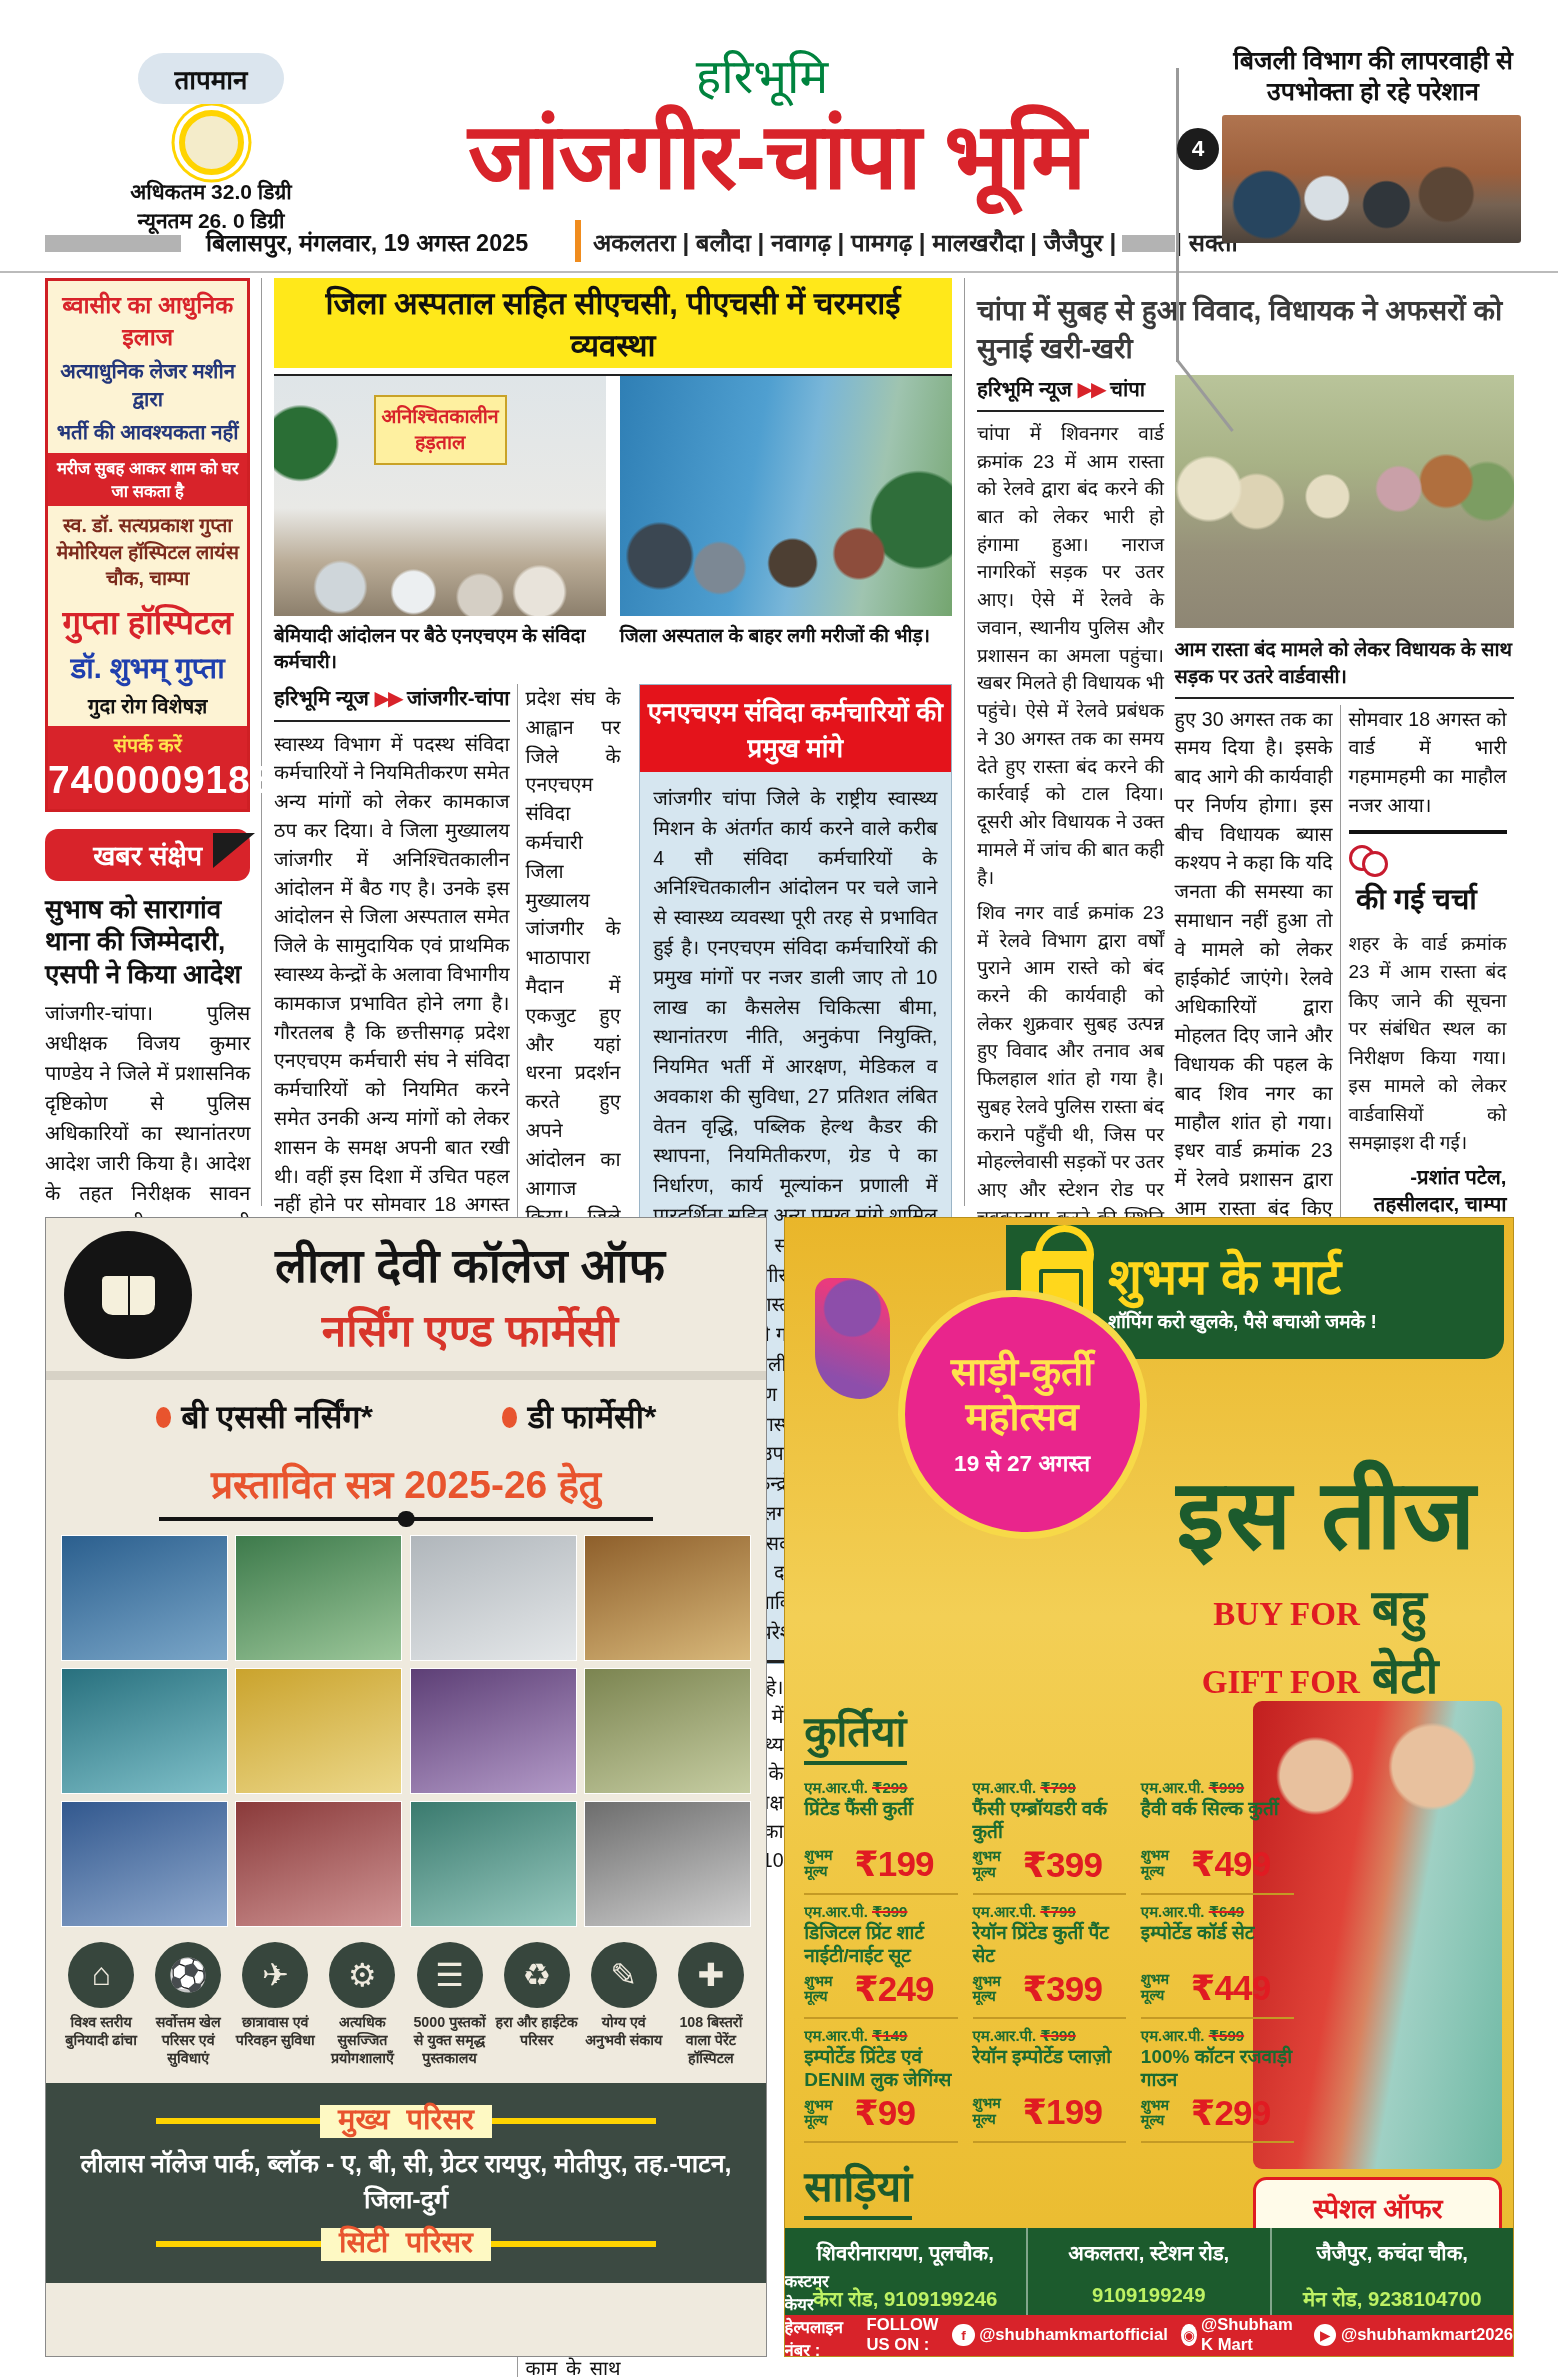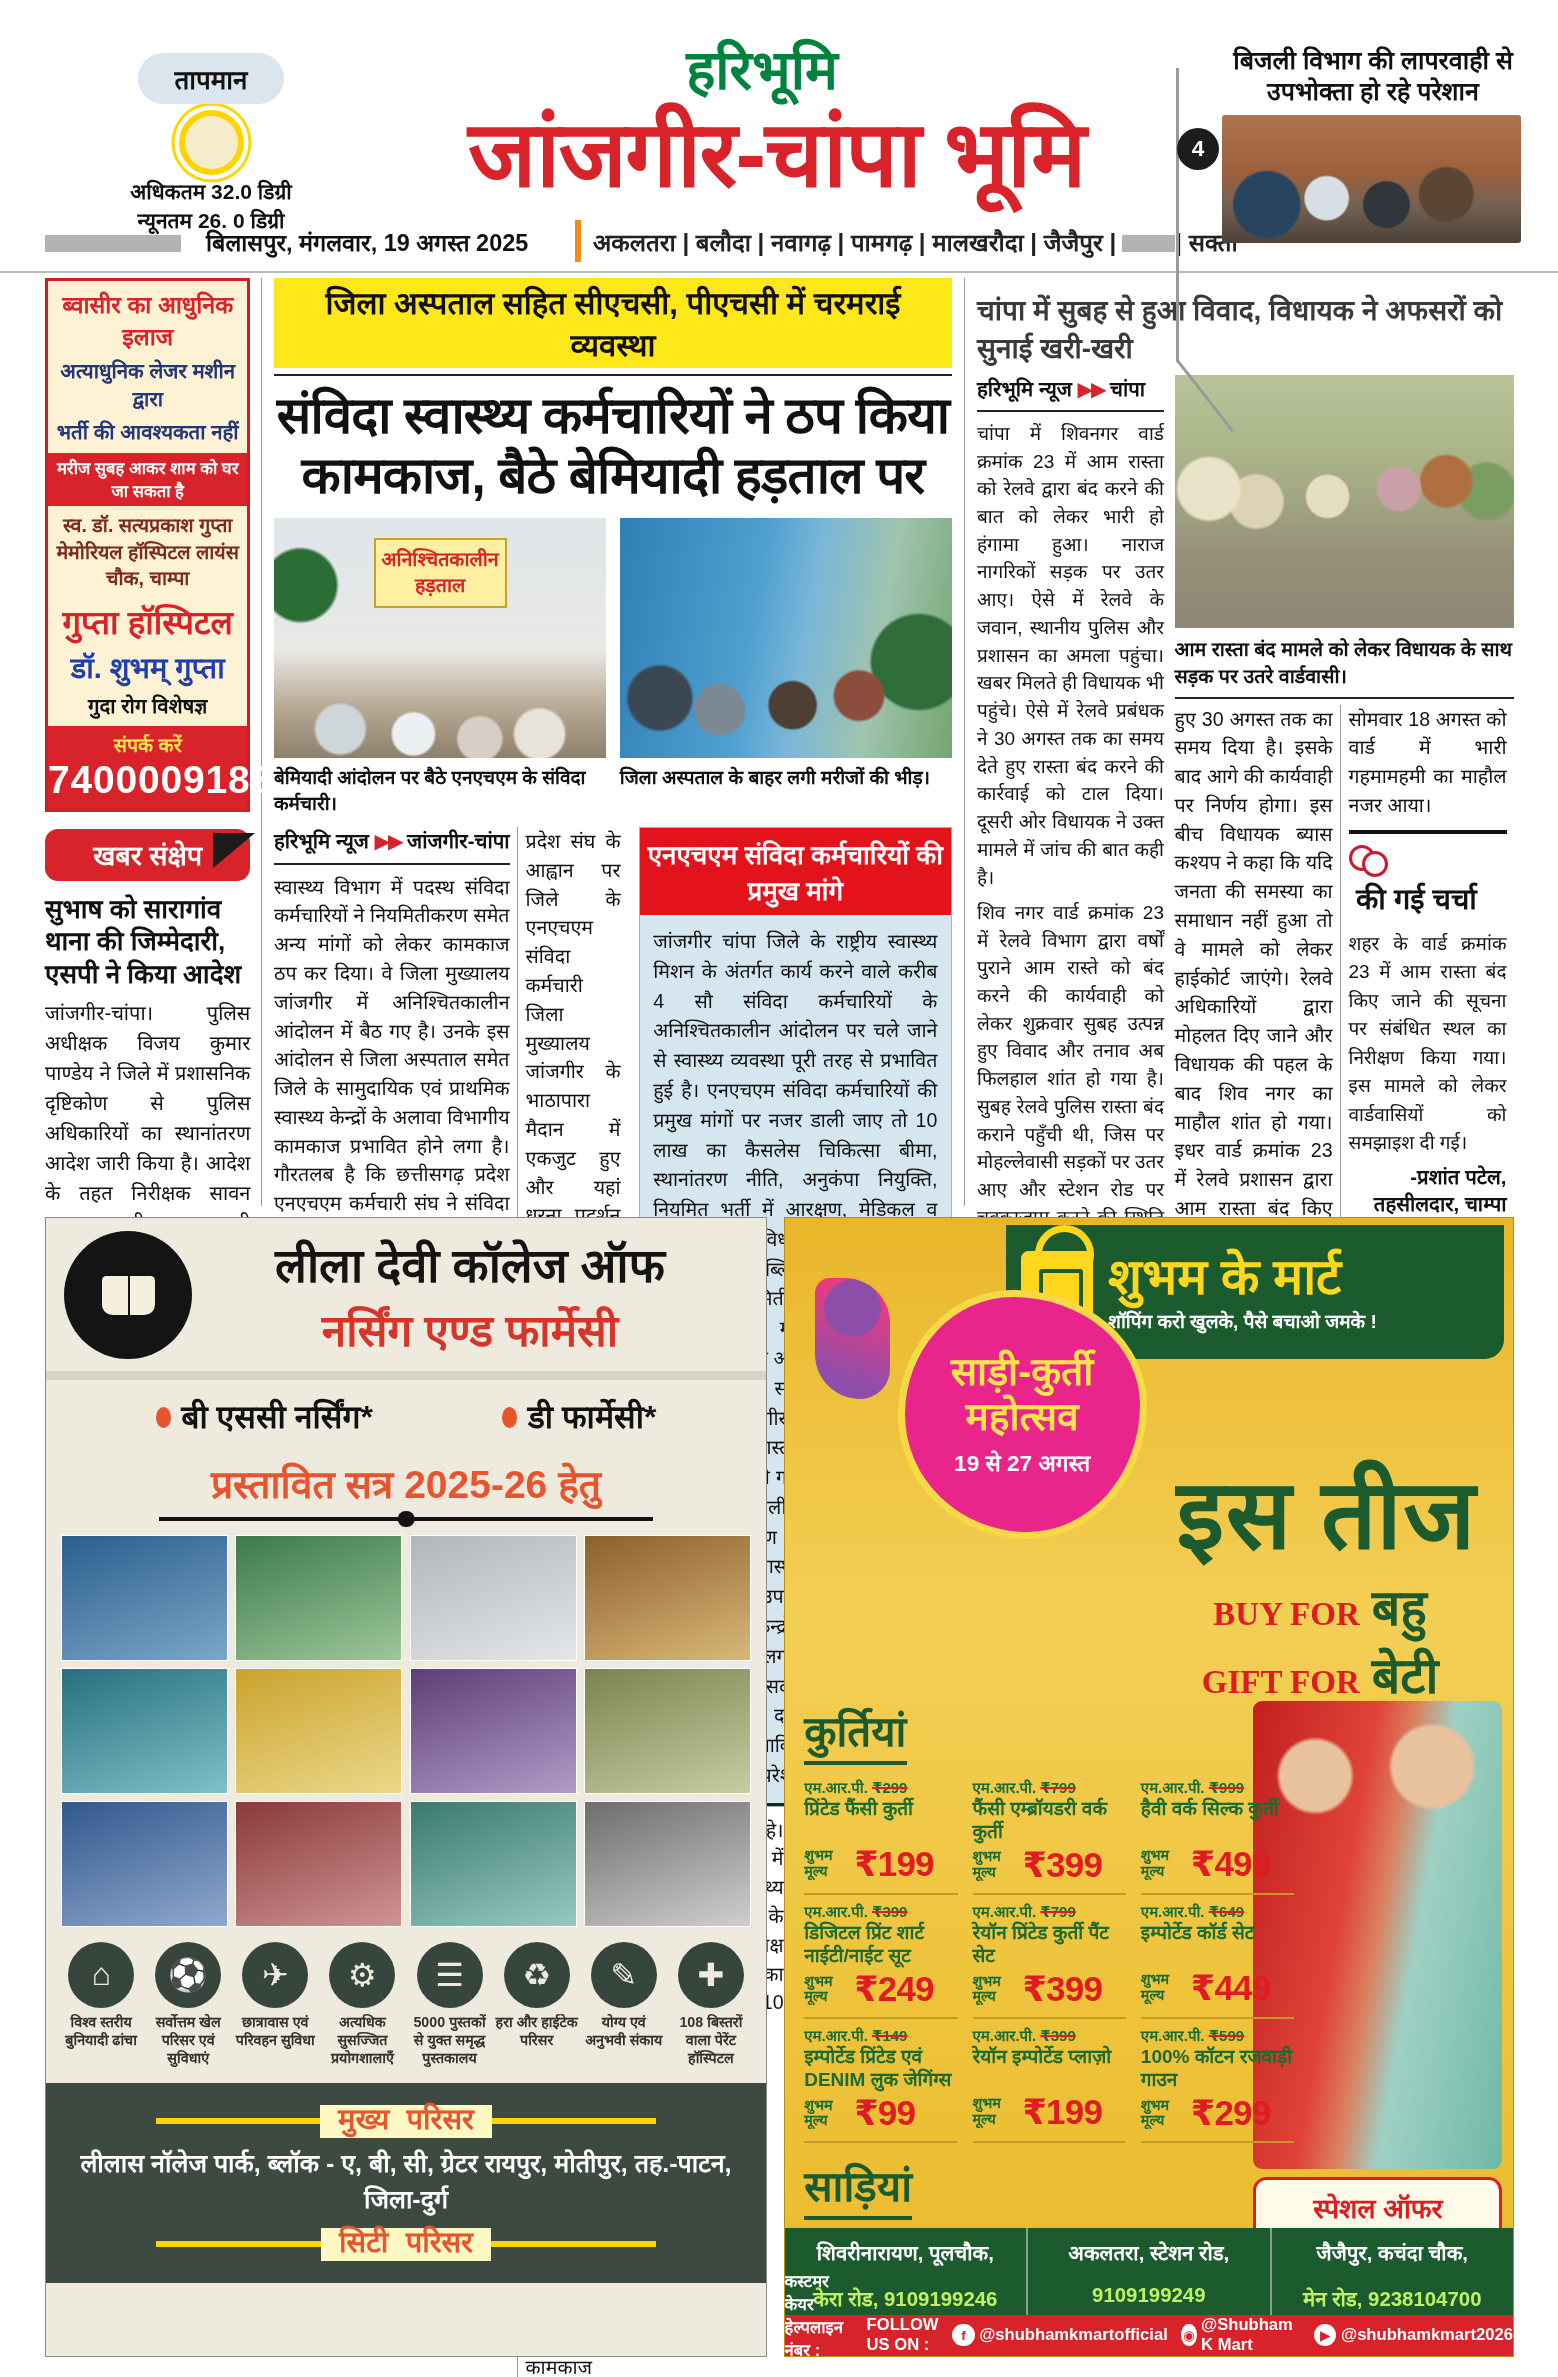--- a/index.html
+++ b/index.html
@@ -7,21 +7,21 @@
   .page { width:1559px; height:2377px; background:#fff; position:relative; margin:0 auto; overflow:hidden; }
 
   
   .hd { height:273px; position:relative; border-bottom:2.3px solid #bbb; }
   .weather { position:absolute; left:98px; top:53px; width:226px; text-align:center; }
   .weather-badge { display:inline-block; background:#dbe5ee; border-radius:30px; padding:7.5px 36px; font-size:26px; font-weight:bold; }
   .sun { width:65px; height:65px; margin:6px auto 1.5px; border-radius:50%;
          background:#f4ecca; border:6px solid #ffd400; box-shadow:0 0 0 4.5px #fff, 0 0 0 7.5px #ffd400; }
   .temp { font-size:21px; font-weight:bold; line-height:1.4; }
   .brand-wrap { position:absolute; left:468px; top:30px; width:588px; text-align:center; }
-  .brand { color:#00833e; font-size:55px; font-weight:700; }
+  .brand { color:#00833e; font-size:48px; font-weight:400;margin-top:12px; }
   .mast-title { color:#d8232a; font-size:92px; font-weight:900; letter-spacing:-1.5px; line-height:1.0; margin-top:3px; white-space:nowrap; }
   .dateline { position:absolute; left:206px; top:226px; font-size:23.4px; font-weight:bold; }
   .graybar { position:absolute; background:#b3b3b3; height:16.6px; top:235px; }
   .gb1 { left:45px; width:136px; } .gb2 { left:1122px; width:53px; }
   .nav { position:absolute; left:575px; top:220px; font-size:24px; font-weight:bold; color:#222;
          border-left:6px solid #f08c1e; padding:4.5px 0 4.5px 12px; }
   .promo { position:absolute; left:1222px; top:45px; width:302px; text-align:center; }
   .promo-title { font-size:25px; font-weight:bold; line-height:1.25; }
   .promo-photo { margin-top:7.5px; width:299px; height:128px; border-radius:3px;
       background:
@@ -286,21 +286,20 @@
             <div class="brief-title">अवैध कच्ची महुआ शराब के साथ महिला आरोपी गिरफ्तार</div>
             <div class="brief-body">नवागढ़।  पुलिस ने कार्रवाई करते हुए 10 लीटर कच्ची महुआ शराब के साथ एक महिला को गिरफ्तार किया है। मामला नवागढ़ थाना का है। मुखबीर सूचना पर थाना नवागढ़ क्षेत्र के ग्राम पोड़ी निवासी गणेश बाई दिवाकर के कब्जे से 10 लीटर अवैध कच्ची महुवा शराब कीमती 1 हजार को बरामद किया। पुलिस ने आरोपी के विरुद्ध थाना नवागढ़ में धारा 34 (2)  के तहत अपराध पंजीबद्ध कर गिरफ्तार किया गया है।</div>
           </div>
         </div>
     </aside>
 
     <section class="col-mid">
       <div class="kicker-wrap">
         <span class="kicker">जिला अस्पताल सहित सीएचसी, पीएचसी में चरमराई व्यवस्था</span>
       </div>
-      <h1 class="headline">संविदा स्वास्थ्य कर्मचारियों ने ठप किया कामकाज, बैठे बेमियादी हड़ताल पर</h1>
       <div class="figs">
         <figure class="fig">
           <div class="ph1">
             <div class="ph1-banner">अनिश्चितकालीन हड़ताल</div>
           </div>
           <figcaption class="fig-cap">बेमियादी  आंदोलन पर बैठे  एनएचएम के संविदा कर्मचारी।</figcaption>
         </figure>
         <figure class="fig">
           <div class="ph2"></div>
           <figcaption class="fig-cap">जिला अस्पताल के  बाहर लगी मरीजों की भीड़।</figcaption>

